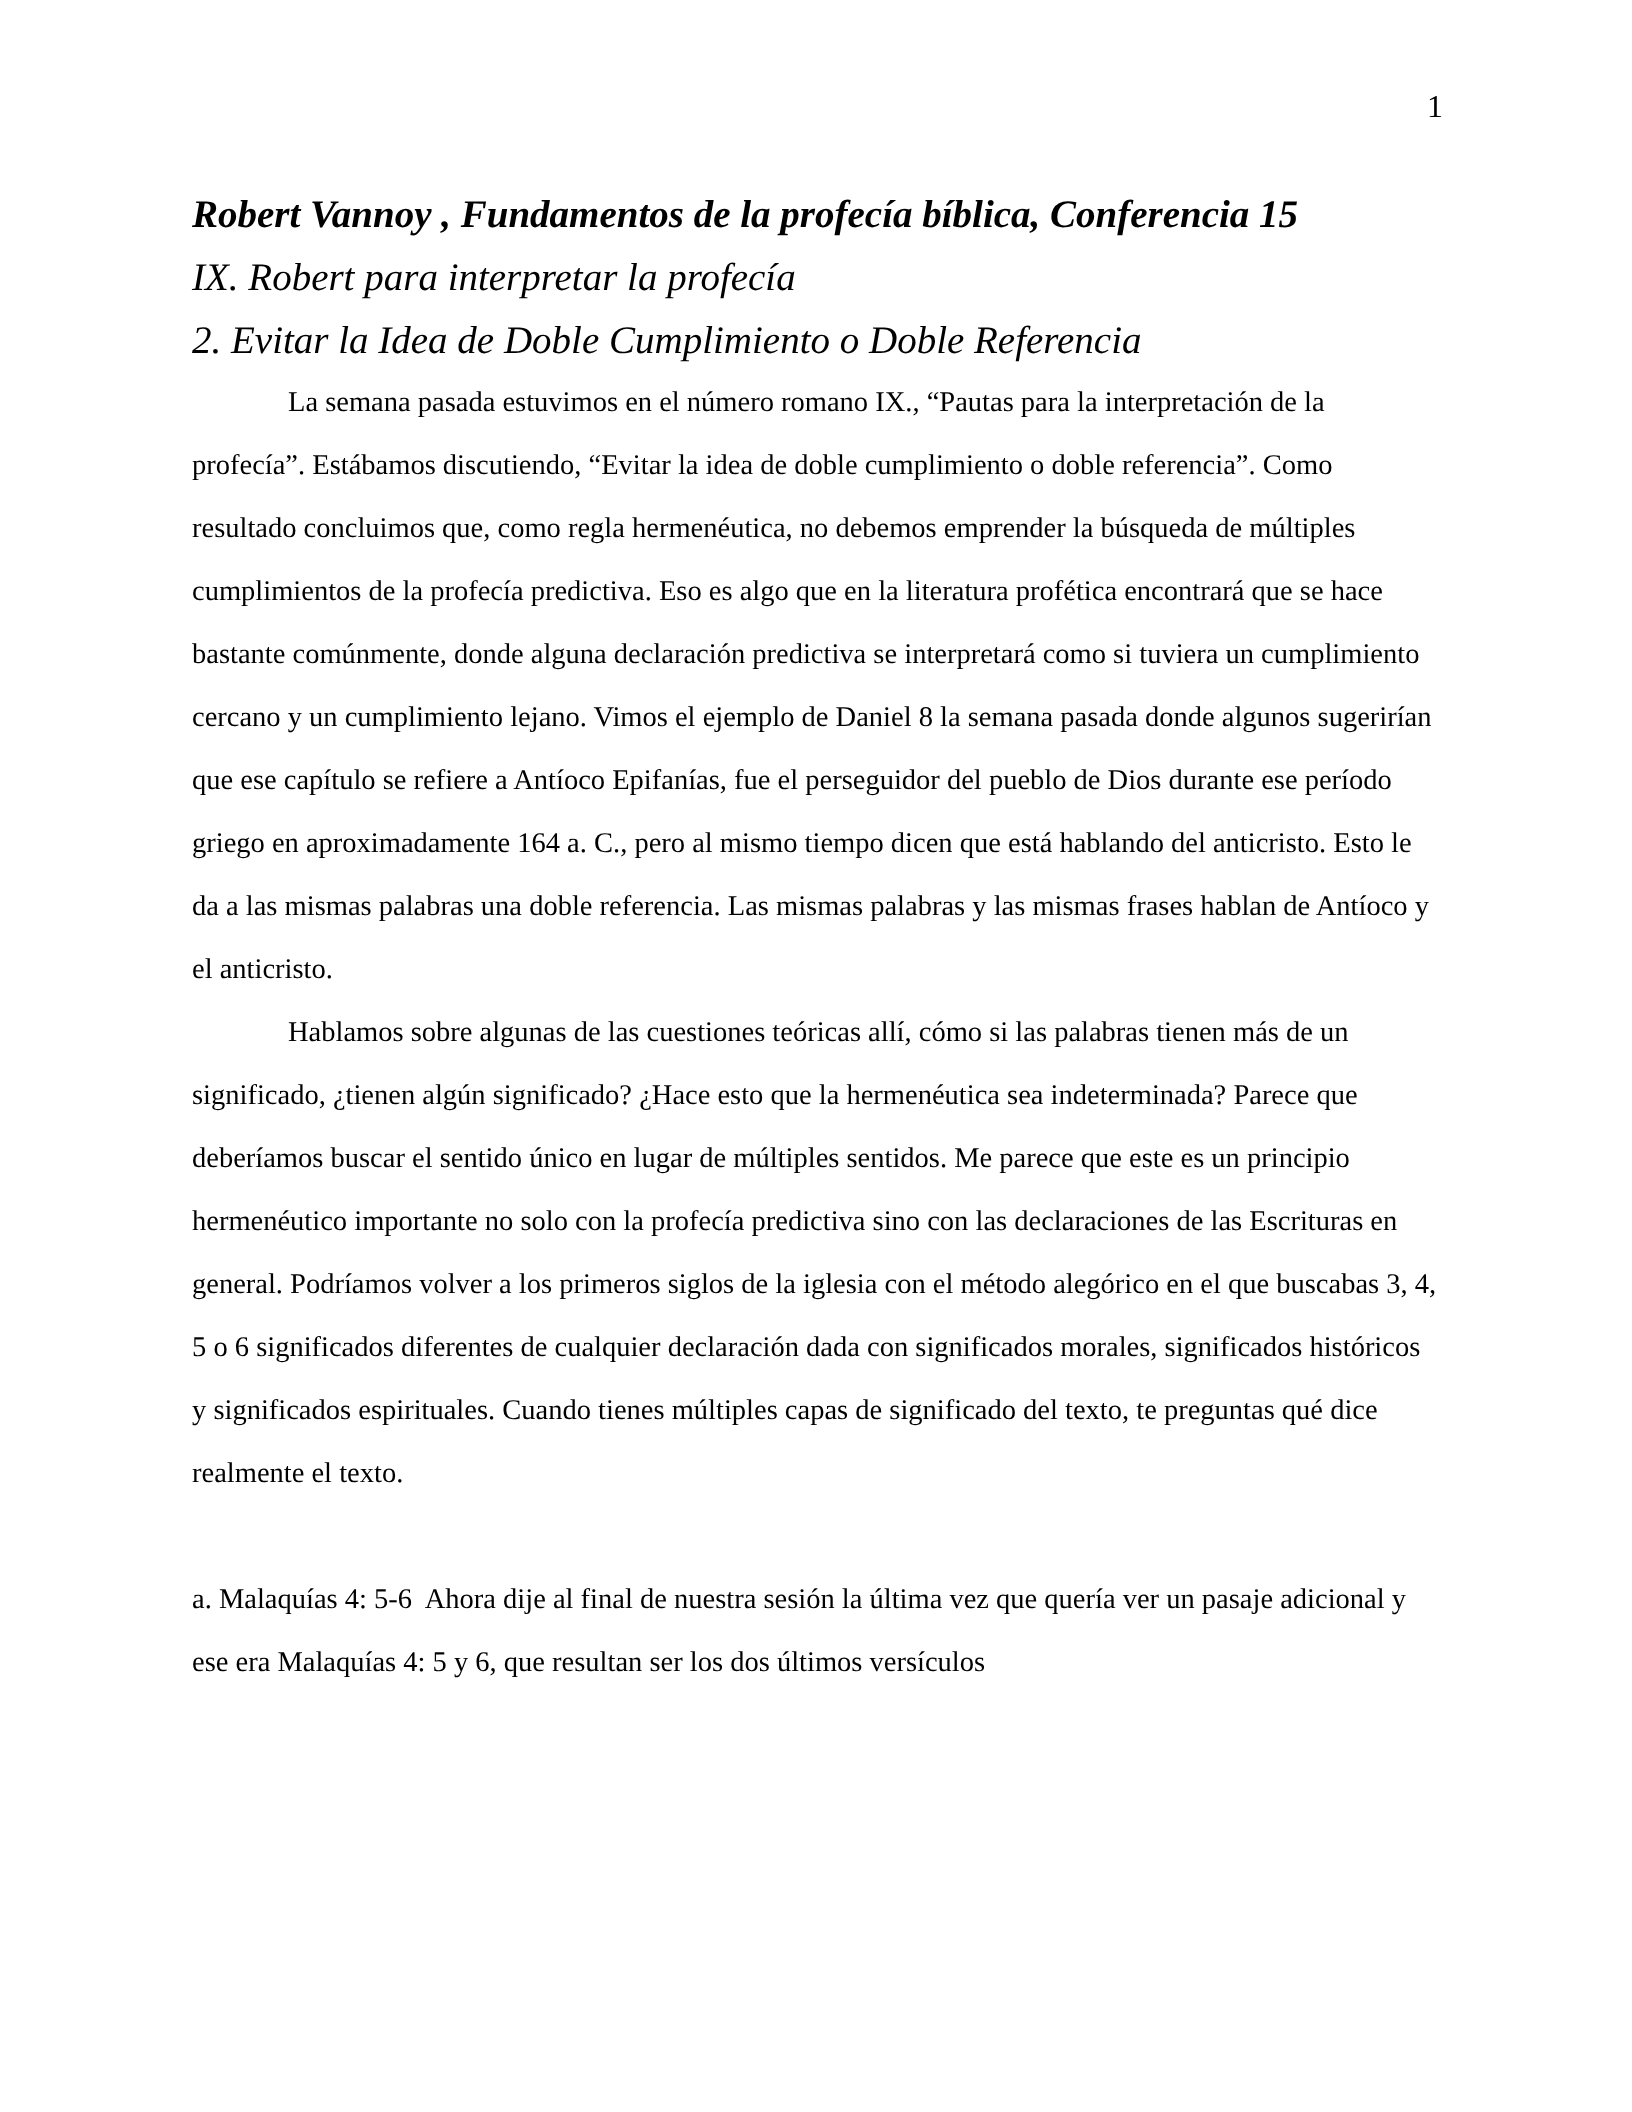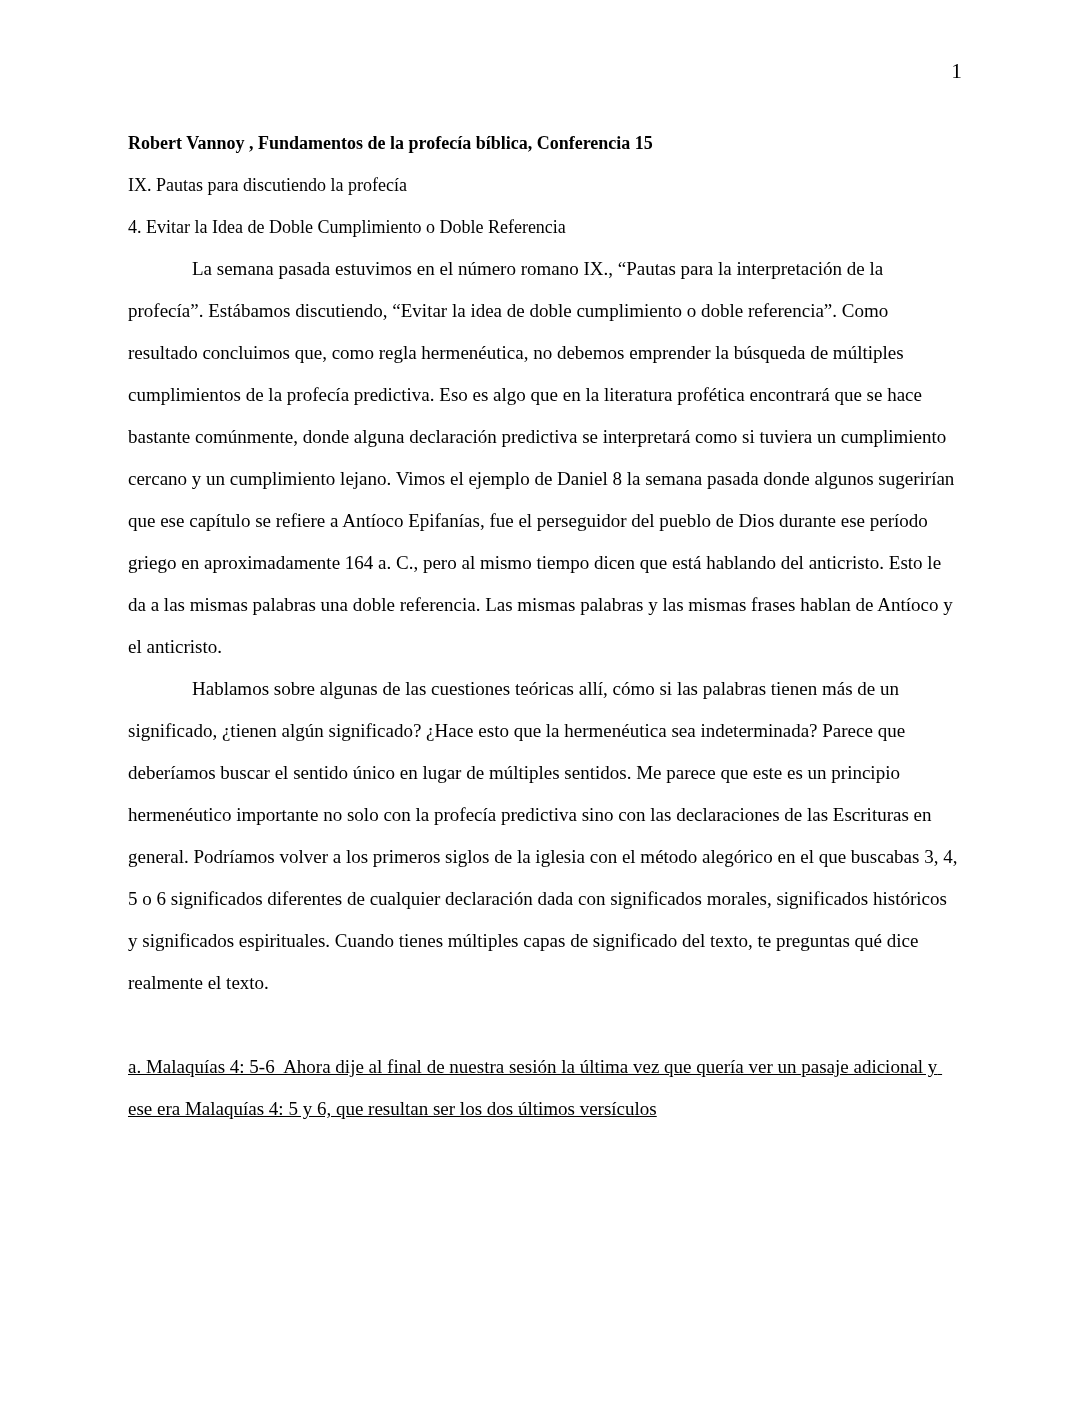--- a/index.html
+++ b/index.html
@@ -24,57 +24,57 @@
     line-height: 26px;
     text-align: right;
   }
   .content {
     position: absolute;
     left: 128px;
     right: 128px;
     top: 122px;
   }
   .line {
-    font-size: 18px;
+    font-size: 26px;
     line-height: 42px;
     white-space: pre-wrap;
+    font-style: italic;
   }
   .bold {
     font-weight: bold;
   }
   p.para {
     margin: 0;
     font-size: 19px;
     line-height: 42px;
     white-space: pre-wrap;
     text-align: left;
   }
   p.para.indent {
     text-indent: 64px;
   }
   p.para.gap-before {
     margin-top: 42px;
-    text-decoration: underline;
   }
 </style>
 </head>
 <body>
 
 <div class="page">
 
   <div class="page-number">1</div>
 
   <div class="content">
 
     <div class="line bold">Robert Vannoy , Fundamentos de la profecía bíblica, Conferencia 15</div>
 
 
-    <div class="line">IX. Pautas para discutiendo la profecía</div>
+    <div class="line">IX. Robert para interpretar la profecía</div>
 
-    <div class="line">4. Evitar la Idea de Doble Cumplimiento o Doble Referencia</div>
+    <div class="line">2. Evitar la Idea de Doble Cumplimiento o Doble Referencia</div>
 
     <p class="para indent">La semana pasada estuvimos en el número romano IX., “Pautas para la interpretación de la profecía”. Estábamos discutiendo, “Evitar la idea de doble cumplimiento o doble referencia”. Como resultado concluimos que, como regla hermenéutica, no debemos emprender la búsqueda de múltiples cumplimientos de la profecía predictiva. Eso es algo que en la literatura profética encontrará que se hace bastante comúnmente, donde alguna declaración predictiva se interpretará como si tuviera un cumplimiento cercano y un cumplimiento lejano. Vimos el ejemplo de Daniel 8 la semana pasada donde algunos sugerirían que ese capítulo se refiere a Antíoco Epifanías, fue el perseguidor del pueblo de Dios durante ese período griego en aproximadamente 164 a. C., pero al mismo tiempo dicen que está hablando del anticristo. Esto le da a las mismas palabras una doble referencia. Las mismas palabras y las mismas frases hablan de Antíoco y el anticristo.</p>
 
     <p class="para indent">Hablamos sobre algunas de las cuestiones teóricas allí, cómo si las palabras tienen más de un significado, ¿tienen algún significado? ¿Hace esto que la hermenéutica sea indeterminada? Parece que deberíamos buscar el sentido único en lugar de múltiples sentidos. Me parece que este es un principio hermenéutico importante no solo con la profecía predictiva sino con las declaraciones de las Escrituras en general. Podríamos volver a los primeros siglos de la iglesia con el método alegórico en el que buscabas 3, 4, 5 o 6 significados diferentes de cualquier declaración dada con significados morales, significados históricos y significados espirituales. Cuando tienes múltiples capas de significado del texto, te preguntas qué dice realmente el texto.</p>
 
     <p class="para gap-before">a. Malaquías 4: 5-6  Ahora dije al final de nuestra sesión la última vez que quería ver un pasaje adicional y ese era Malaquías 4: 5 y 6, que resultan ser los dos últimos versículos</p>
 
   </div>
 </div>
 

